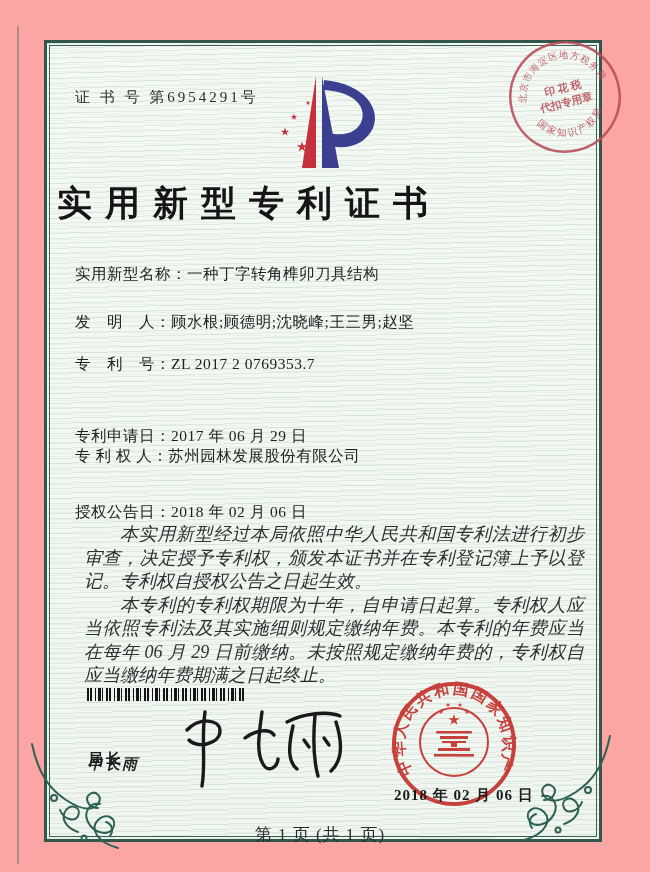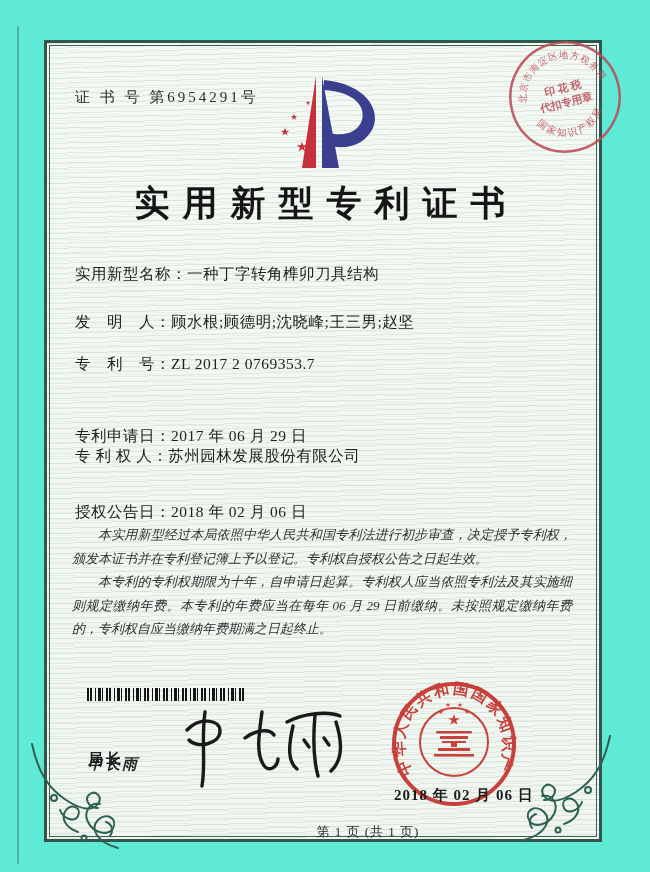--- a/index.html
+++ b/index.html
@@ -1,55 +1,55 @@
 <!DOCTYPE html>
 <html><head>
 <meta charset="utf-8">
 <style>
   html,body{margin:0;padding:0;background:#ffffff;}
-  .stage{position:relative;width:650px;height:872px;overflow:hidden;background:#5eead4;
+  .stage{position:relative;width:650px;height:872px;overflow:hidden;background:#fca5a5;
          font-family:"Liberation Serif","DejaVu Serif",serif;}
   .paper-edge{position:absolute;left:17px;top:26px;width:2px;height:838px;
               background:rgba(62,92,82,.40);border-radius:2px;}
   
   .frame{position:absolute;left:44px;top:40px;width:552px;height:796px;
          border:3px solid #32564b;
          background:
            repeating-linear-gradient(178.5deg, rgba(126,170,146,0.18) 0 1px, rgba(255,255,255,0) 1px 5px),
            repeating-linear-gradient(181.5deg, rgba(126,170,146,0.10) 0 1px, rgba(255,255,255,0) 1px 7px),
            linear-gradient(#f5f9f4,#f1f6f0);}
   .frame-inner{position:absolute;left:2px;top:2px;right:2px;bottom:2px;
                border:1px solid #3c6053;pointer-events:none;}
   .abs{position:absolute;}
   .cert-no{left:75px;top:88px;font-size:15px;letter-spacing:3px;color:#2b2b2b;}
-  .title{left:44px;top:180px;width:552px;text-align:center;font-size:35px;font-weight:700;
+  .title{left:44px;top:180px;width:552px;text-align:left;font-size:35px;font-weight:700;
          letter-spacing:13px;text-indent:13px;color:#151515;}
   .field{left:75px;font-size:15.5px;color:#222;letter-spacing:.5px;font-weight:500;white-space:nowrap;}
   .f0{top:264px}.f1{top:312px}.f2{top:354px}.f3{top:426px}.f4{top:446px}.f5{top:502px}
-  .paras{left:72px;top:523px;width:500px;font-size:13px;line-height:23.5px;color:#2e2e2e;
+  .paras{left:84px;top:523px;width:500px;font-size:18px;line-height:23.5px;color:#2e2e2e;
          text-align:justify;font-style:italic;}
   .paras p{margin:0;text-indent:2em;}
   .barcode{left:87px;top:688px;width:157px;height:13px;
     background:repeating-linear-gradient(90deg,
       #151515 0 2px, transparent 2px 3px,
       #151515 3px 5px, transparent 5px 8px,
       #151515 8px 9px, transparent 9px 11px,
       #151515 11px 14px, transparent 14px 15px,
       #151515 15px 16px, transparent 16px 19px);}
   .director{left:88px;top:726px;font-family:"Liberation Sans","DejaVu Sans",sans-serif;
             font-size:15px;font-weight:600;letter-spacing:3px;color:#1e1e1e;margin-top:24px;}
   .director-name{left:88px;top:755px;font-family:"Liberation Sans","DejaVu Sans",sans-serif;
             font-size:15px;font-weight:600;letter-spacing:2px;color:#1e1e1e;font-style:italic;}
   .sig{left:175px;top:700px;}
   .logo{left:258px;top:70px;}
   .tax-stamp{left:504px;top:36px;transform:rotate(-14deg);opacity:.88;}
   .seal{left:388px;top:678px;opacity:.93;}
   .seal-date{left:394px;top:786px;font-size:15px;font-weight:600;letter-spacing:1px;color:#1b1b1b;}
-  .footer{left:44px;top:823px;width:552px;text-align:center;font-size:13px;
-          letter-spacing:1px;color:#2c2c2c;margin-left:48px;}
+  .footer{left:44px;top:823px;width:552px;text-align:center;font-size:17px;
+          letter-spacing:1px;color:#2c2c2c;}
   .ornament{pointer-events:none;}
   .orn-left{left:28px;top:740px;transform:scaleX(-1);}
   .orn-right{left:518px;top:732px;}
   svg text{font-family:"Liberation Serif","DejaVu Serif",serif;}
 </style>
 </head>
 <body>
 
 <div class="stage">
 

